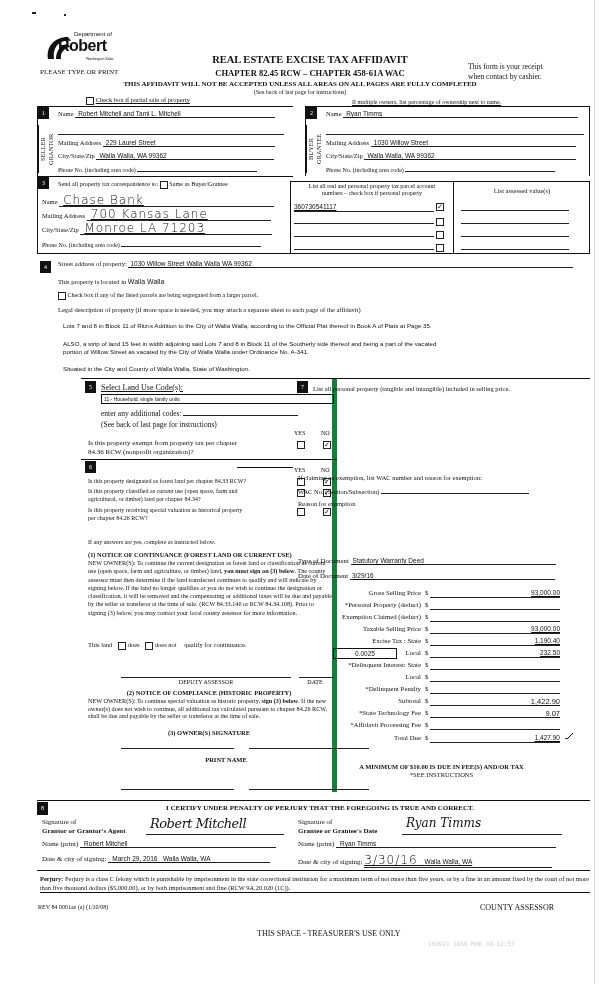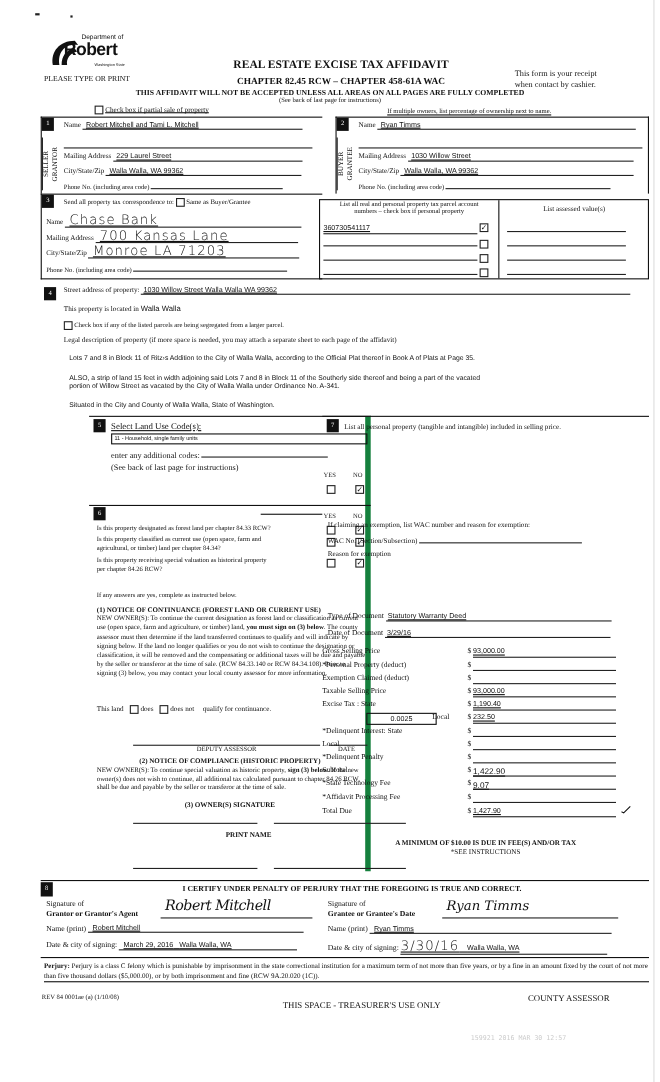--- a/index.html
+++ b/index.html
@@ -6,21 +6,21 @@
   html, body { width: 600px; height: 984px; background: #fff; overflow: hidden; }
   body { position: relative; font-family: "Liberation Serif", serif; color: #111; font-size: 7.5px; }
   .abs { position: absolute; }
   .sans { font-family: "Liberation Sans", sans-serif; }
   .hand { font-family: "DejaVu Sans", sans-serif; font-weight: 300; letter-spacing: 1px; }
   .line { border-bottom: 1px solid #222; text-decoration: underline; }
   .blk { background: #111; color: #fff; width: 11px; height: 12px; font-size: 6px; text-align: center; line-height: 12px; }
   .cb { width: 8px; height: 8px; border: 1px solid #222; display: inline-block; background: #fff; font-size: 7px; line-height: 6px; text-align: center; vertical-align: middle; }
   .bold { font-weight: bold; }
   .center { text-align: center; }
-  .right { text-align: left; }
+  .right { text-align: right; }
   .fill { font-family: "Liberation Sans", sans-serif; font-size: 6.5px; }
   .vlabel { writing-mode: vertical-rl; transform: rotate(180deg); font-size: 6.5px; text-align: center; line-height: 8px; }
 </style>
 </head>
 <body>
 
 <div class="abs" style="left:32px;top:12px;width:4px;height:2px;background:#222;"></div>
 <div class="abs" style="left:64px;top:14px;width:2px;height:2px;background:#222;"></div>
 <div class="abs" style="left:594px;top:0;width:1px;height:984px;background:#ddd;"></div>
 
@@ -171,20 +171,23 @@
   <div class="abs blk" style="left:4px;top:2px;">5</div>
   <div class="abs" style="left:20px;top:4px;font-size:8px;text-decoration:underline;">Select Land Use Code(s):</div>
   <div class="abs sans" style="left:20px;top:15px;width:233px;height:10px;border:1px solid #111;font-size:5px;line-height:8px;padding-left:2px;">11 - Household, single family units</div>
   <div class="abs" style="left:20px;top:29px;font-size:7.5px;">
     <span>enter any additional codes:</span>
     <span class="line" style="display:inline-block;width:115px;height:8px;"></span>
   </div>
   <div class="abs" style="left:20px;top:41px;font-size:7.5px;">(See back of last page for instructions)</div>
   <div class="abs" style="left:213px;top:51px;font-size:6px;">YES</div>
   <div class="abs" style="left:240px;top:51px;font-size:6px;">NO</div>
+  <div class="abs" style="left:7px;top:60px;font-size:7px;line-height:8.5px;">
+    <span>Is this property exempt from property tax per chapter</span><br><span>84.36 RCW (nonprofit organization)?</span>
+  </div>
   <span class="abs cb" style="left:216px;top:62px;"></span>
   <span class="abs cb" style="left:242px;top:62px;">✓</span>
 
   <div class="abs" style="left:0;top:80px;width:256px;border-top:1.5px solid #111;"></div>
   <div class="abs blk" style="left:4px;top:82px;">6</div>
   <div class="abs" style="left:213px;top:88px;font-size:6px;">YES</div>
   <div class="abs" style="left:240px;top:88px;font-size:6px;">NO</div>
 
   <div class="abs" style="left:7px;top:99px;font-size:6px;line-height:7.5px;">
     <span>Is this property designated as forest land per chapter 84.33 RCW?</span>
@@ -353,15 +356,15 @@
   <span class="line" style="display:inline-block;width:188px;">
     <span class="hand" style="font-size:12px;">3/30/16</span>&nbsp;&nbsp;&nbsp;&nbsp;<span class="fill">Walla Walla, WA</span>
   </span>
 </div>
 
 <div class="abs" style="left:37px;top:870px;width:553px;border-top:1px solid #111;"></div>
 <div class="abs" style="left:40px;top:874px;width:550px;font-size:6.4px;line-height:9px;border-bottom:1px solid #111;">
   <b>Perjury:</b><span> Perjury is a class C felony which is punishable by imprisonment in the state correctional institution for a maximum term of not more than five years, or by a fine in an amount fixed by the court of not more than five thousand dollars ($5,000.00), or by both imprisonment and fine (RCW 9A.20.020 (1C)).</span>
 </div>
 <div class="abs" style="left:38px;top:904px;font-size:6px;">REV 84 0001ae (a) (1/10/08)</div>
-<div class="abs" style="left:257px;top:909px;font-size:8px;">THIS SPACE - TREASURER'S USE ONLY</div>
+<div class="abs" style="left:257px;top:929px;font-size:8px;">THIS SPACE - TREASURER'S USE ONLY</div>
 <div class="abs" style="left:480px;top:903px;font-size:8px;">COUNTY ASSESSOR</div>
 <div class="abs" style="left:428px;top:940px;font-size:6px;color:#ccc;font-family:'DejaVu Sans Mono',monospace;">159921 2016 MAR 30 12:57</div>
 
 </body></html>

